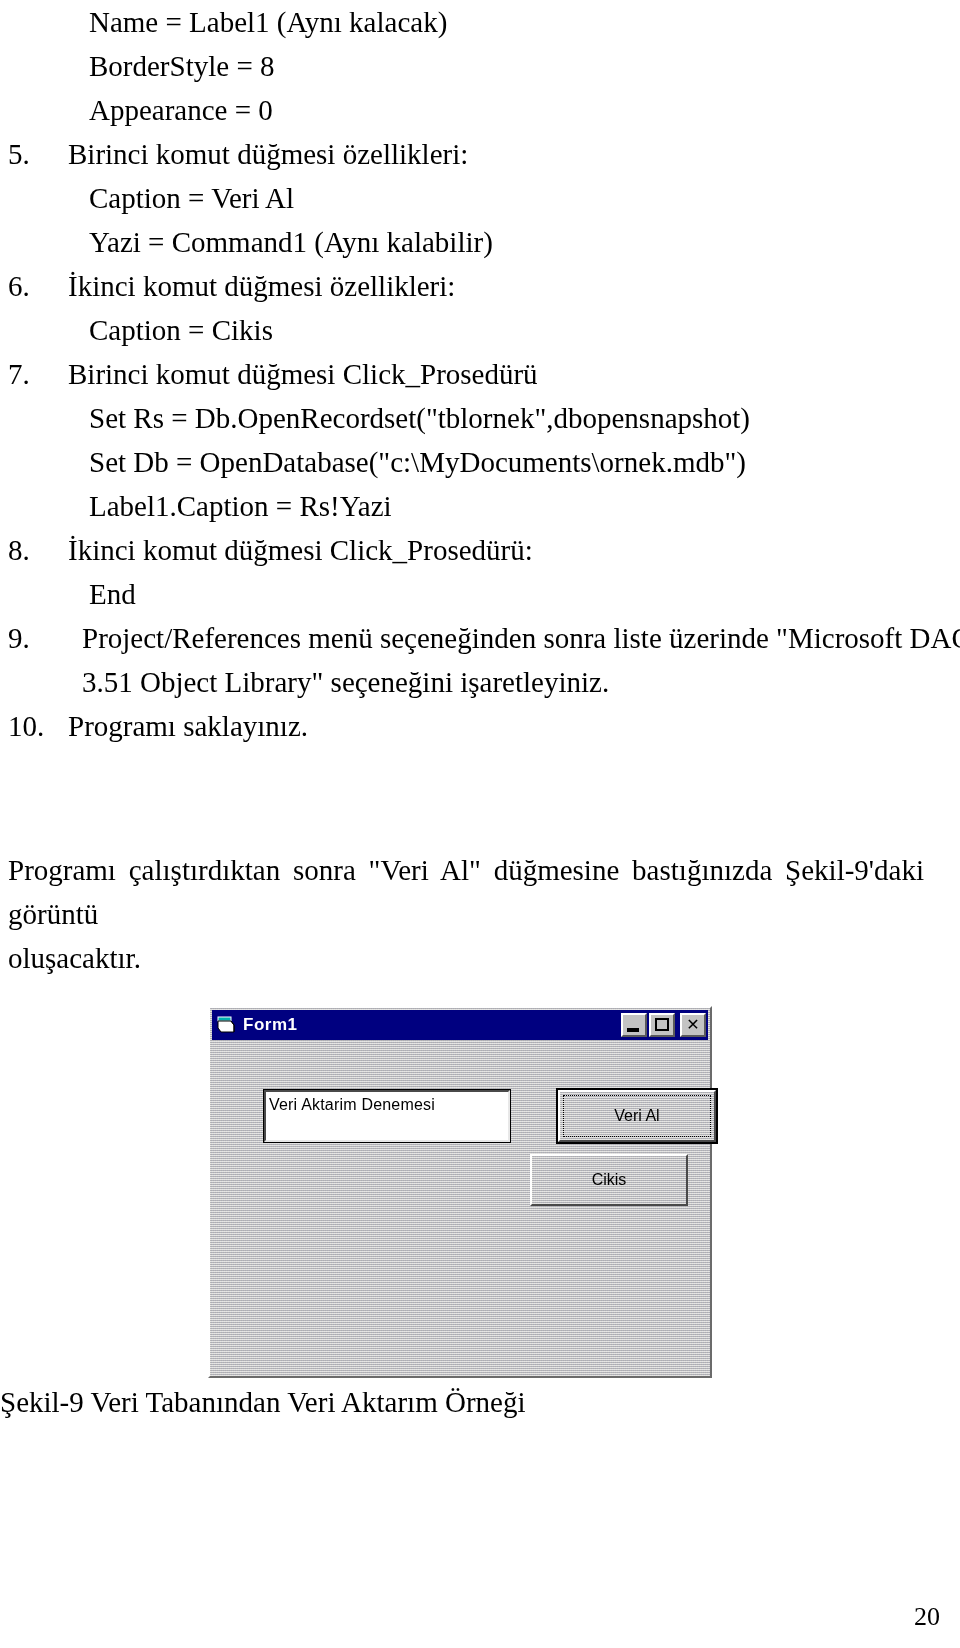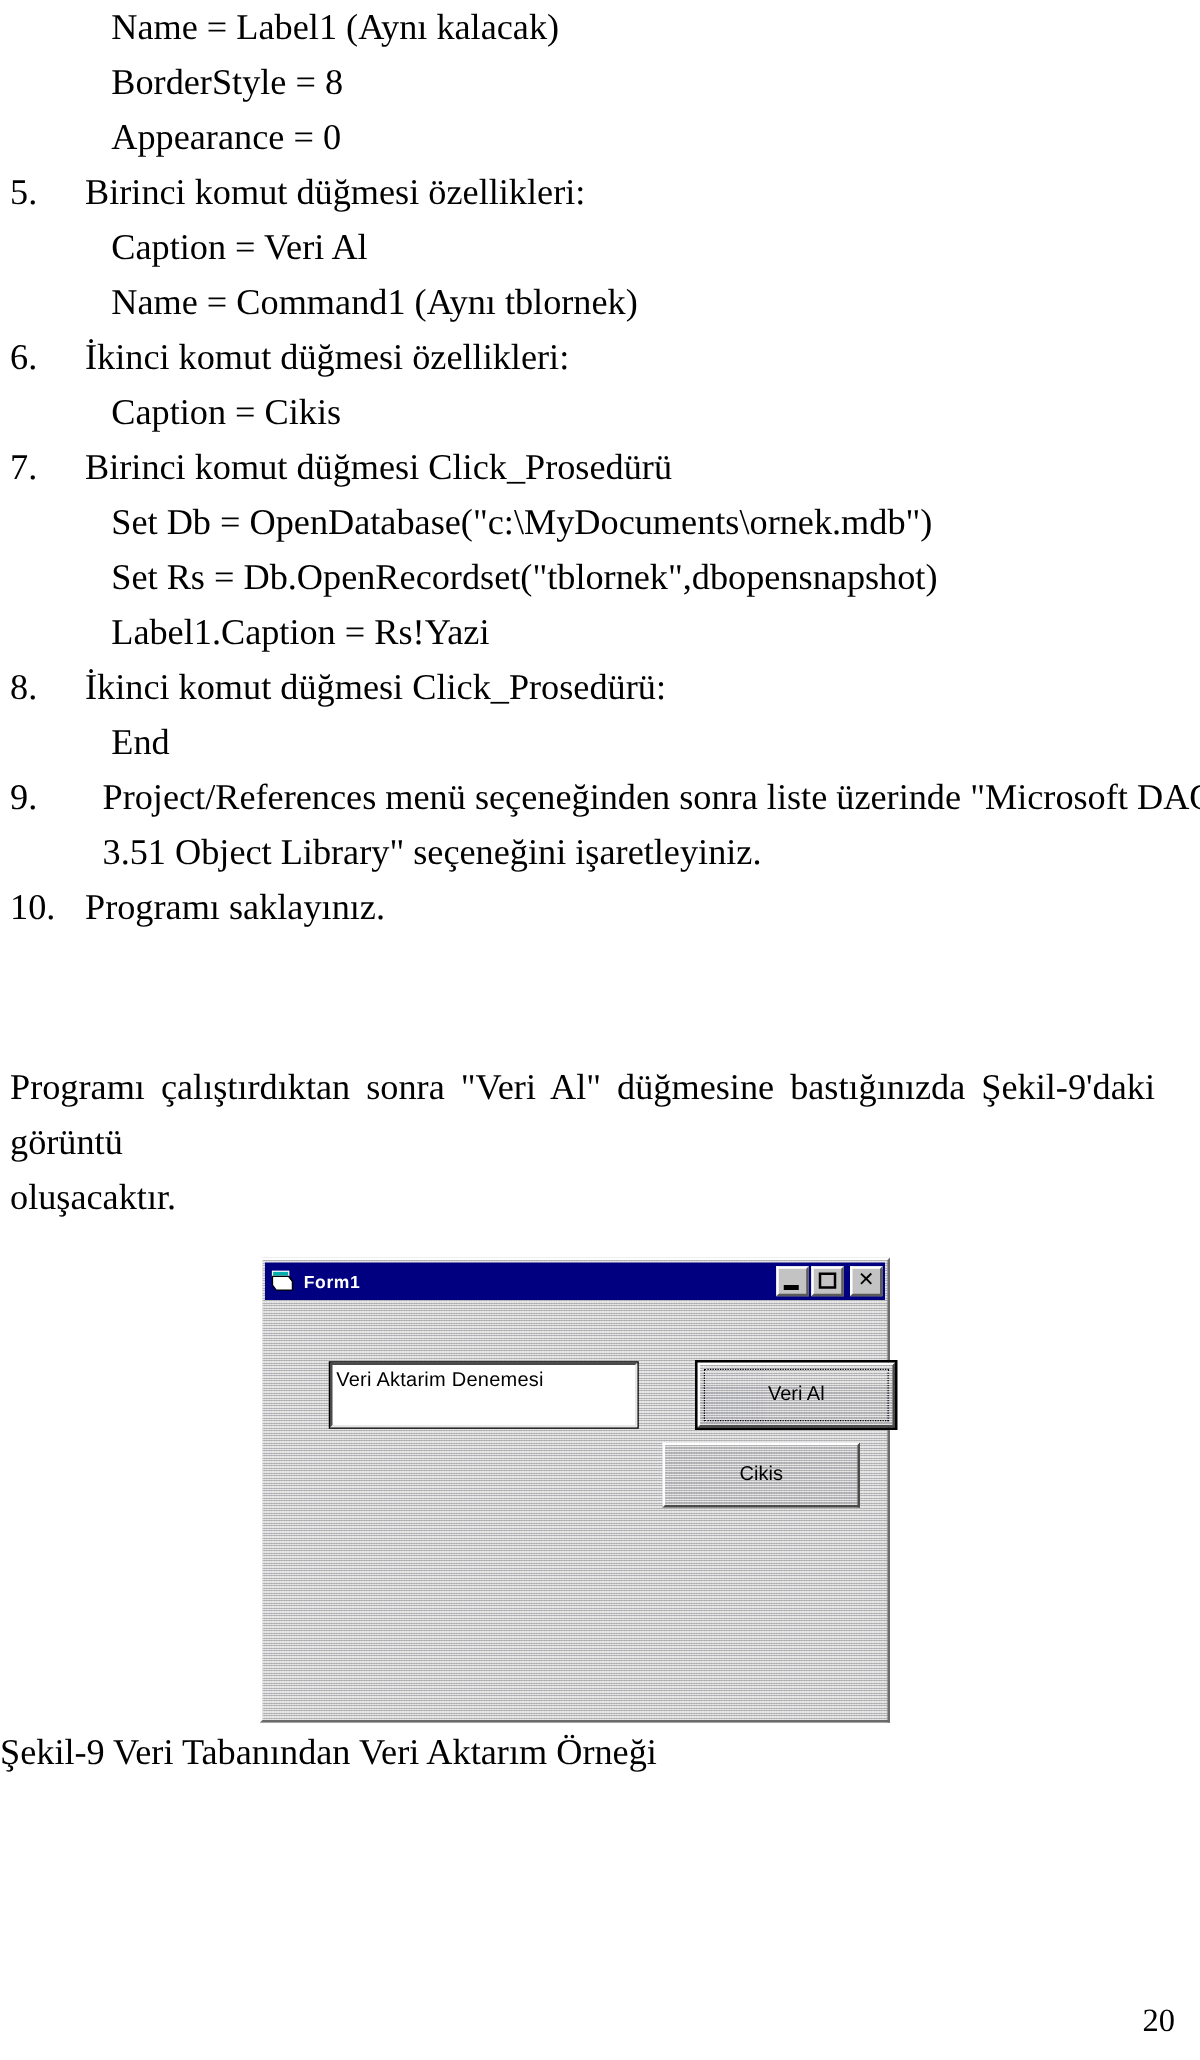--- a/index.html
+++ b/index.html
@@ -103,21 +103,21 @@
   .title-icon {
     width: 20px;
     height: 18px;
     margin-right: 7px;
     flex: 0 0 auto;
     position: relative;
   }
 
   .title-text {
     color: #ffffff;
-    font-size: 14px;
+    font-size: 17px;
     font-weight: bold;
     letter-spacing: 0.5px;
     flex: 1 1 auto;
     font-family: "Liberation Sans", "DejaVu Sans", sans-serif;
   }
 
   .tb-buttons {
     display: flex;
     gap: 2px;
     flex: 0 0 auto;
@@ -276,47 +276,47 @@
       <span class="txt">Birinci komut düğmesi özellikleri:</span>
     </div>
 
     <div class="line lvl-sub">
       <span class="num"></span>
       <span class="txt">Caption = Veri Al</span>
     </div>
 
     <div class="line lvl-sub">
       <span class="num"></span>
-      <span class="txt">Name = Command1 (Aynı tblornek)</span>
+      <span class="txt">Yazi = Command1 (Aynı kalabilir)</span>
     </div>
 
     <div class="line lvl-num">
       <span class="num">6.</span>
       <span class="txt">İkinci komut düğmesi özellikleri:</span>
     </div>
 
     <div class="line lvl-sub">
       <span class="num"></span>
       <span class="txt">Caption = Cikis</span>
     </div>
 
 
     <div class="line lvl-num">
       <span class="num">7.</span>
       <span class="txt">Birinci komut düğmesi  Click_Prosedürü</span>
     </div>
 
     <div class="line lvl-sub">
       <span class="num"></span>
+      <span class="txt">Set Rs = Db.OpenRecordset("tblornek",dbopensnapshot)</span>
+    </div>
+
+    <div class="line lvl-sub">
+      <span class="num"></span>
       <span class="txt">Set Db = OpenDatabase("c:\MyDocuments\ornek.mdb")</span>
-    </div>
-
-    <div class="line lvl-sub">
-      <span class="num"></span>
-      <span class="txt">Set Rs = Db.OpenRecordset("tblornek",dbopensnapshot)</span>
     </div>
 
     <div class="line lvl-sub">
       <span class="num"></span>
       <span class="txt">Label1.Caption = Rs!Yazi</span>
     </div>
 
     <div class="line lvl-num">
       <span class="num">8.</span>
       <span class="txt">İkinci komut düğmesi Click_Prosedürü:</span>

